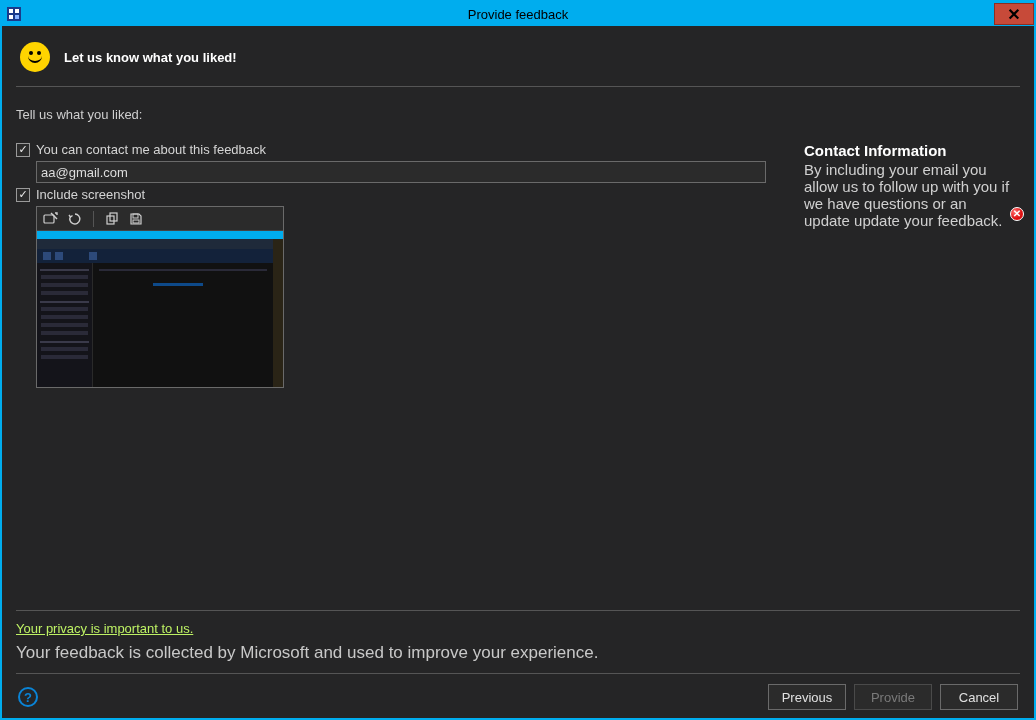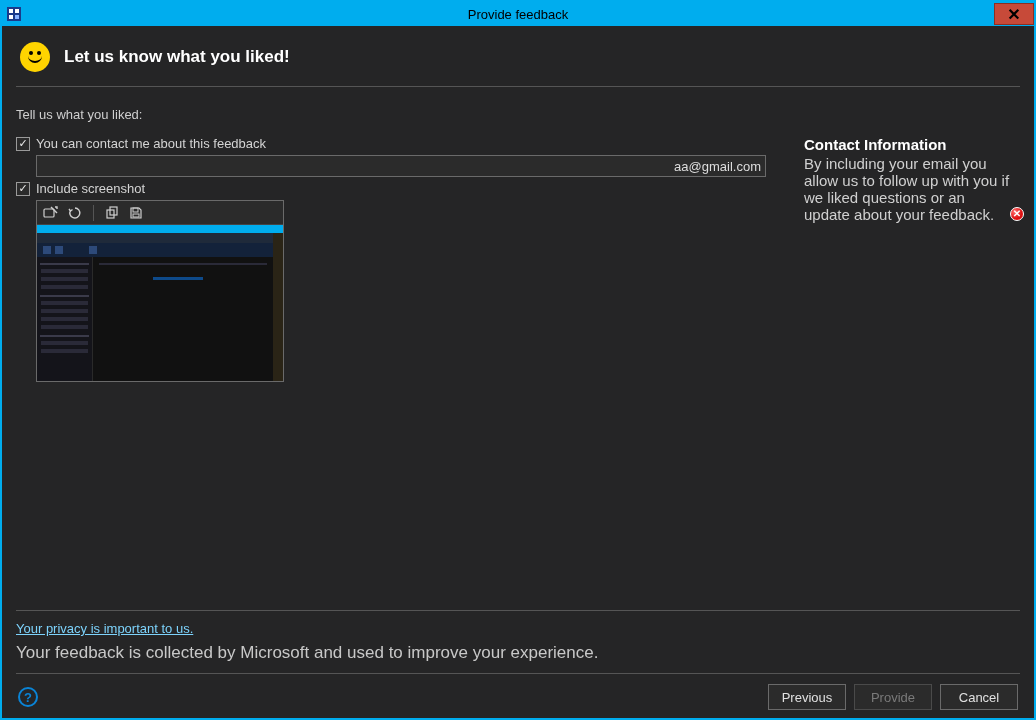--- a/index.html
+++ b/index.html
@@ -85,39 +85,40 @@
     width: 14px; height: 7px;
     border: 2px solid #000;
     border-top: none;
     border-left: none;
     border-right: none;
     border-radius: 0 0 14px 14px;
     top: 14px;
   }
   .header h1 {
     margin: 0;
-    font-size: 17px;
+    font-size: 13px;
     font-weight: 600;
     color: #fff;
   }
   hr.sep {
     border: none;
     border-top: 1px solid #555;
     margin: 0;
   }
   .body {
     flex: 1;
     padding: 20px 0 0 0;
     display: flex;
     flex-direction: column;
     position: relative;
   }
   .prompt {
     font-size: 13px;
     color: #cfcfcf;
+    margin-bottom: 6px;
   }
   textarea.feedback {
     width: 960px;
     height: 200px;
     background: #2b2b2b;
     border: 1px solid #5a5a5a;
     color: #ddd;
     font-family: inherit;
     font-size: 13px;
     font-style: italic;
@@ -182,21 +183,20 @@
     margin-left: 20px;
     height: 22px;
     background: #2b2b2b;
     border: 1px solid #6a6a6a;
     color: #ddd;
     font-family: inherit;
     font-size: 13px;
     padding: 0 4px;
     outline: none;
     margin-bottom: 4px;
-    text-align: right;
   }
   .shot-frame {
     margin-left: 20px;
     margin-top: 2px;
     width: 248px;
     border: 1px solid #6a6a6a;
   }
   .shot-toolbar {
     height: 24px;
     background: #2b2b2b;
@@ -232,21 +232,21 @@
   .shot-preview .rstrip { position:absolute; top:8px; right:0; width:10px; bottom:0; background:#2a2416; }
   .shot-preview .sidepanel .item { height:4px; margin:4px 4px; background:#2a2a38; }
   .shot-preview .sidepanel .sec { height:2px; margin:6px 3px 2px 3px; background:#3a3a4a; }
   .shot-preview .mainpanel .hdr { position:absolute; top:6px; left:6px; right:6px; height:2px; background:#2a2a38; }
   .shot-preview .mainpanel .cap { position:absolute; top:20px; left:60px; width:50px; height:3px; background:#0e4a8a; }
   .shot-preview .ribbon .c1{left:6px}.shot-preview .ribbon .c2{left:18px}.shot-preview .ribbon .c3{left:52px}
   .footer-area {
     padding: 8px 0 0 0;
   }
   .privacy-link {
-    color: #7dd3fc;
+    color: #bef264;
     font-size: 13px;
     text-decoration: underline;
   }
   .collected {
     font-size: 17px;
     color: #c8c8c8;
     margin-top: 6px;
   }
   .button-bar {
     border-top: 1px solid #555;
@@ -392,21 +392,21 @@
               <div class="mainpanel">
                 <div class="hdr"></div>
                 <div class="cap"></div>
               </div>
             </div>
           </div>
         </div>
 
         <div class="right-col">
           <div class="ci-title">Contact Information</div>
-          <div>By including your email you allow us to follow up with you if we liked questions or an update about your feedback.</div>
+          <div>By including your email you allow us to follow up with you if we have questions or an update update your feedback.</div>
         </div>
       </div>
 
     </div>
 
     <hr class="sep">
 
     <div class="footer-area">
       <a href="#" class="privacy-link">Your privacy is important to us.</a>
       <div class="collected">Your feedback is collected by Microsoft and used to improve your experience.</div>

